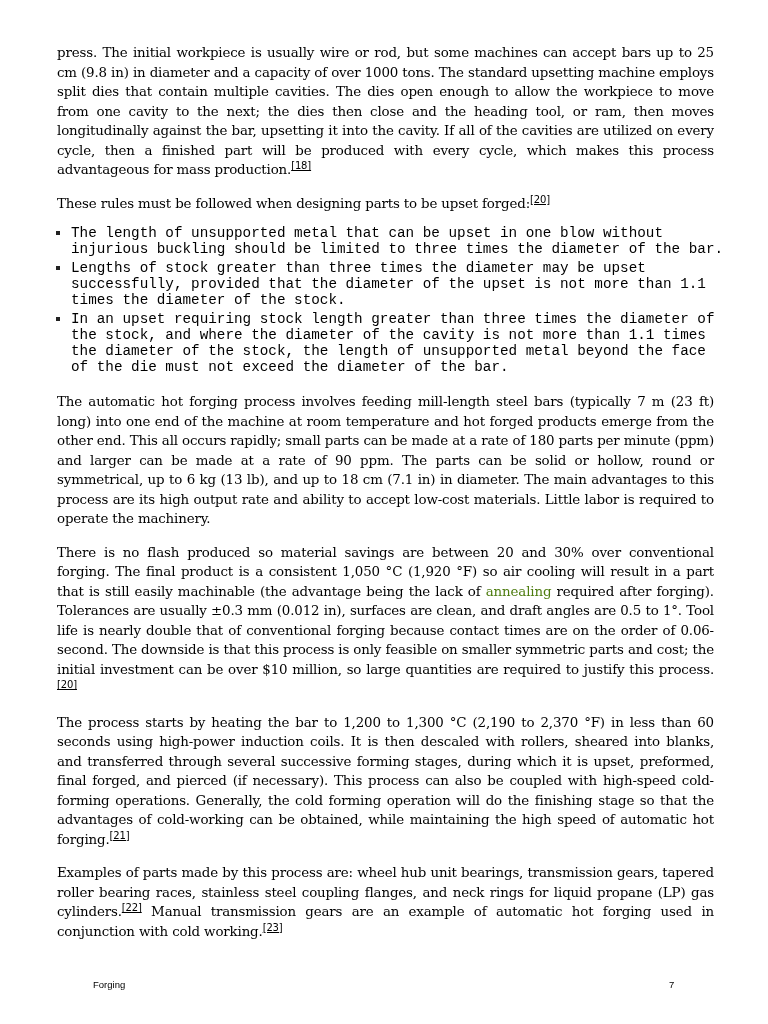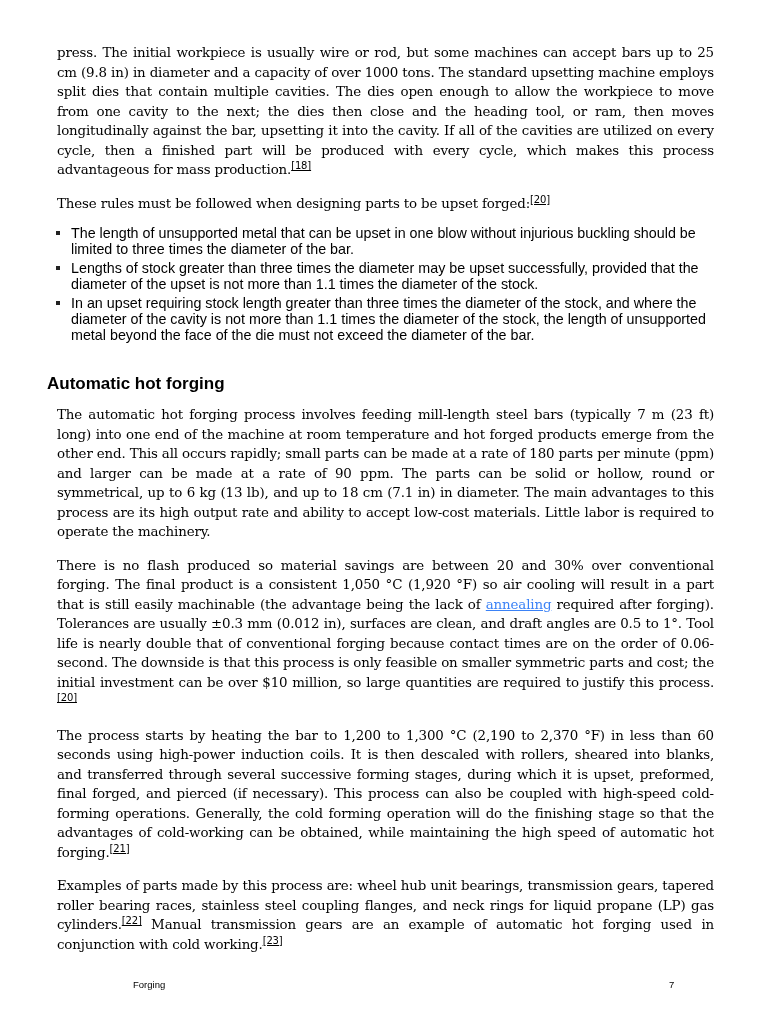--- a/index.html
+++ b/index.html
@@ -36,21 +36,21 @@
     font-size: 10px;
     line-height: 0;
     vertical-align: 5px;
     text-decoration: underline;
     font-family: "DejaVu Sans", "Liberation Sans", sans-serif;
   }
   ul.rules {
     list-style: none;
     margin: 12px 0 17px 0;
     padding: 0;
-    font-family: Liberation Sans, sans-serif;
+    font-family: Liberation Mono, monospace;
     font-size: 14.3px;
     line-height: 16px;
   }
   ul.rules li {
     position: relative;
     padding-left: 24px;
     margin-bottom: 3px;
   }
   ul.rules li .bullet {
     position: absolute;
@@ -61,48 +61,46 @@
     background: #222;
   }
   h2.section {
     font-family: "Liberation Sans", "DejaVu Sans", sans-serif;
     font-weight: bold;
     font-size: 17px;
     margin: 30px 0 3px 0;
     line-height: 22px;
   }
   a.link {
-    color: #3b82f6;
-    text-decoration: underline;
+    color: #4d7c0f;
   }
   .footer {
     position: absolute;
     top: 979px;
     font-family: "Liberation Sans", "DejaVu Sans", sans-serif;
     font-size: 9.5px;
   }
-  .footer-left { left: 93px; margin-left: 40px; }
+  .footer-left { left: 93px; }
   .footer-right { left: 669px; }
 </style>
 </head>
 <body>
 
 <div class="page">
 
   <p class="serif"><span>press. The initial workpiece is usually wire or rod, but some machines can accept bars up to 25 cm (9.8 in) in diameter and a capacity of over 1000 tons. The standard upsetting machine employs split dies that contain multiple cavities. The dies open enough to allow the workpiece to move from one cavity to the next; the dies then close and the heading tool, or ram, then moves longitudinally against the bar, upsetting it into the cavity. If all of the cavities are utilized on every cycle, then a finished part will be produced with every cycle, which makes this process advantageous for mass production.</span><sup class="ref">[18]</sup></p>
 
   <p class="serif para-gap"><span>These rules must be followed when designing parts to be upset forged:</span><sup class="ref">[20]</sup></p>
 
   <ul class="rules">
     <li><span class="bullet"></span><span>The length of unsupported metal that can be upset in one blow without injurious buckling should be limited to three times the diameter of the bar.</span></li>
     <li><span class="bullet"></span><span>Lengths of stock greater than three times the diameter may be upset successfully, provided that the diameter of the upset is not more than 1.1 times the diameter of the stock.</span></li>
     <li><span class="bullet"></span><span>In an upset requiring stock length greater than three times the diameter of the stock, and where the diameter of the cavity is not more than 1.1 times the diameter of the stock, the length of unsupported metal beyond the face of the die must not exceed the diameter of the bar.</span></li>
   </ul>
 
-  <h2 class="section">Automatic hot forging</h2>
 
   <p class="serif"><span>The automatic hot forging process involves feeding mill-length steel bars (typically 7 m (23 ft) long) into one end of the machine at room temperature and hot forged products emerge from the other end. This all occurs rapidly; small parts can be made at a rate of 180 parts per minute (ppm) and larger can be made at a rate of 90 ppm. The parts can be solid or hollow, round or symmetrical, up to 6 kg (13 lb), and up to 18 cm (7.1 in) in diameter. The main advantages to this process are its high output rate and ability to accept low-cost materials. Little labor is required to operate the machinery.</span></p>
 
   <p class="serif para-gap"><span>There is no flash produced so material savings are between 20 and 30% over conventional forging. The final product is a consistent 1,050 °C (1,920 °F) so air cooling will result in a part that is still easily machinable (the advantage being the lack of </span><a class="link">annealing</a><span> required after forging). Tolerances are usually ±0.3 mm (0.012 in), surfaces are clean, and draft angles are 0.5 to 1°. Tool life is nearly double that of conventional forging because contact times are on the order of 0.06-second. The downside is that this process is only feasible on smaller symmetric parts and cost; the initial investment can be over $10 million, so large quantities are required to justify this process.</span><sup class="ref">[20]</sup></p>
 
   <p class="serif para-gap"><span>The process starts by heating the bar to 1,200 to 1,300 °C (2,190 to 2,370 °F) in less than 60 seconds using high-power induction coils. It is then descaled with rollers, sheared into blanks, and transferred through several successive forming stages, during which it is upset, preformed, final forged, and pierced (if necessary). This process can also be coupled with high-speed cold-forming operations. Generally, the cold forming operation will do the finishing stage so that the advantages of cold-working can be obtained, while maintaining the high speed of automatic hot forging.</span><sup class="ref">[21]</sup></p>
 
   <p class="serif para-gap"><span>Examples of parts made by this process are: wheel hub unit bearings, transmission gears, tapered roller bearing races, stainless steel coupling flanges, and neck rings for liquid propane (LP) gas cylinders.</span><sup class="ref">[22]</sup><span> Manual transmission gears are an example of automatic hot forging used in conjunction with cold working.</span><sup class="ref">[23]</sup></p>
 
 </div>

